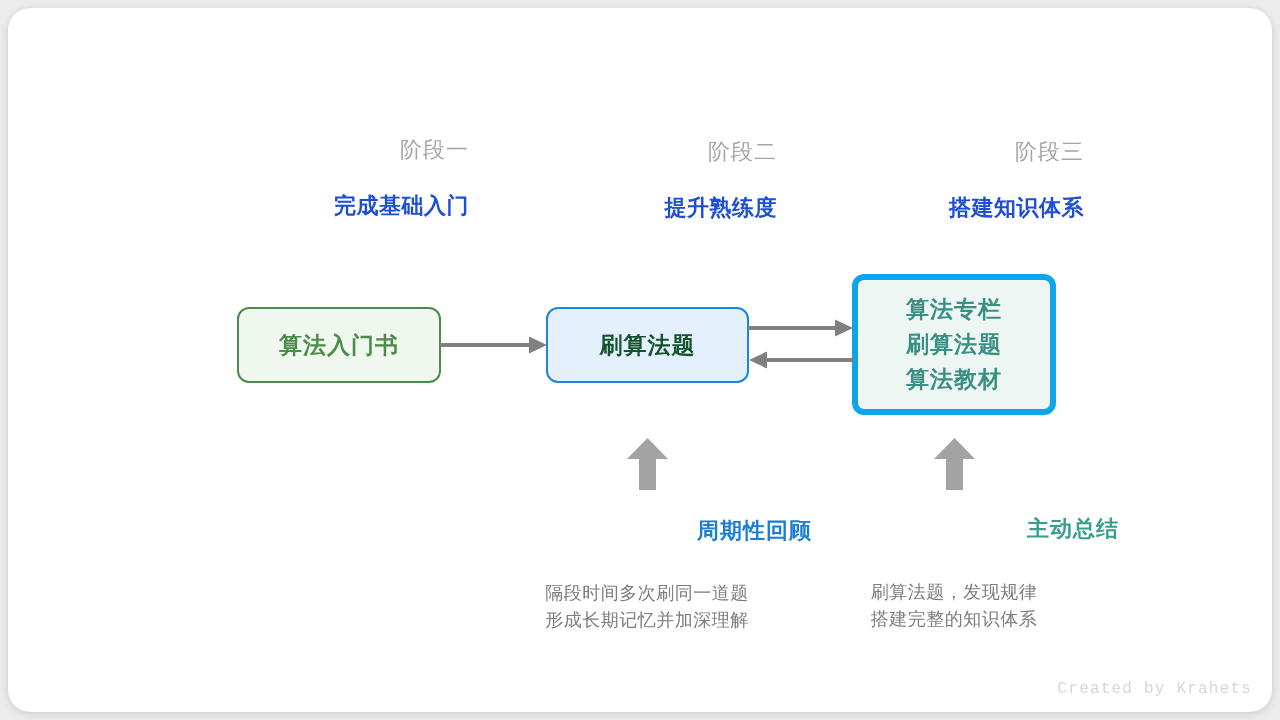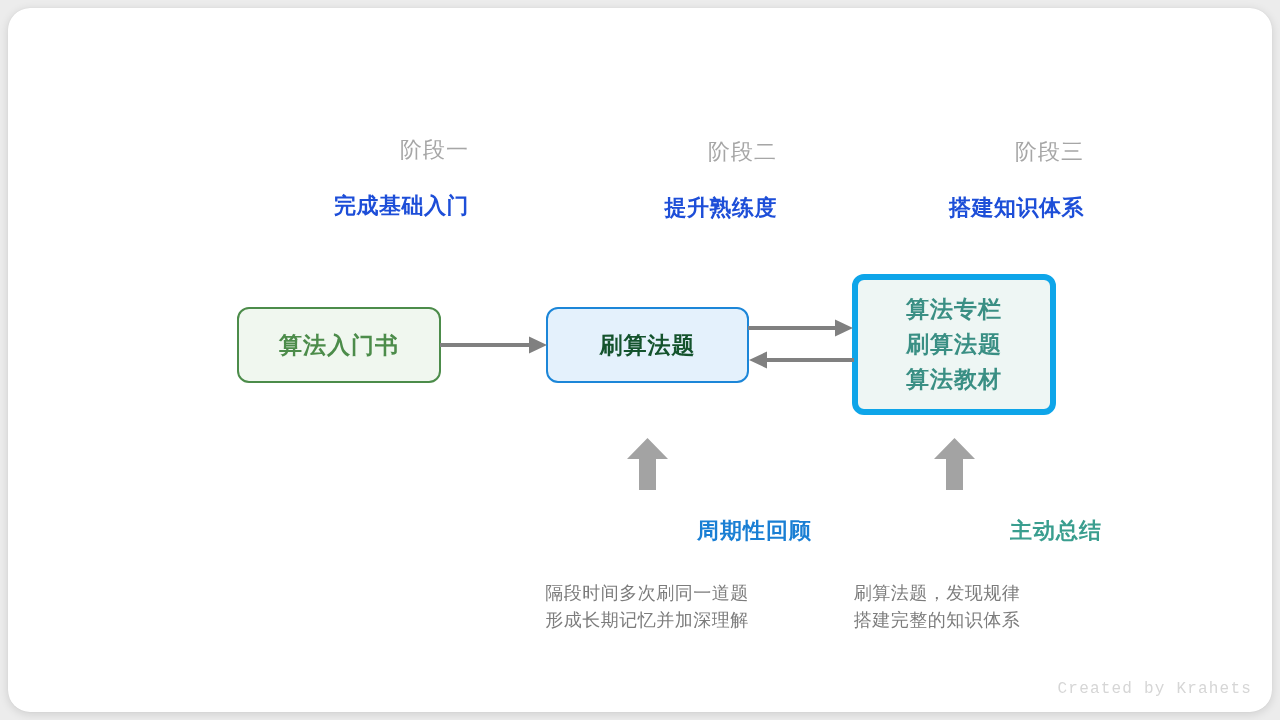--- a/index.html
+++ b/index.html
@@ -124,21 +124,21 @@
     text-align: right;
   }
   .annot-desc {
     font-size: 18px;
     color: #7c7c7c;
     line-height: 1.52;
     margin-top: 38px;
     letter-spacing: 0.5px;
   }
   #annot-review  { left: 474px; top: 512px; }
-  #annot-summary { left: 764px; top: 512px; }
+  #annot-summary { left: 781px; top: 512px; font-family: Liberation Mono, monospace; }
   #annot-review .annot-title  { color: #1a7fd4; }
   #annot-summary .annot-title { color: #3a9e8f; }
 
   
   #credit {
     position: absolute;
     right: 20px;
     bottom: 14px;
     font-family: "Liberation Mono", "DejaVu Sans Mono", monospace;
     font-size: 16px;

